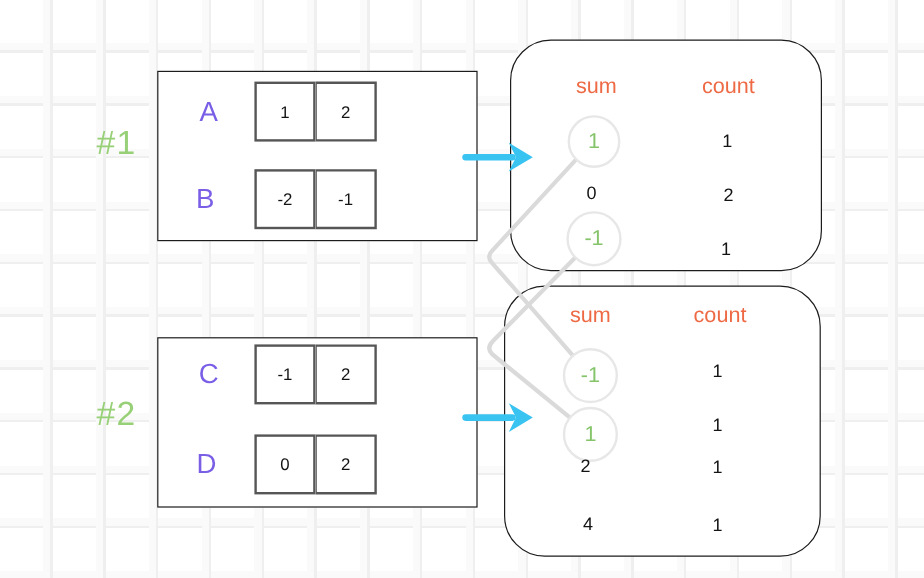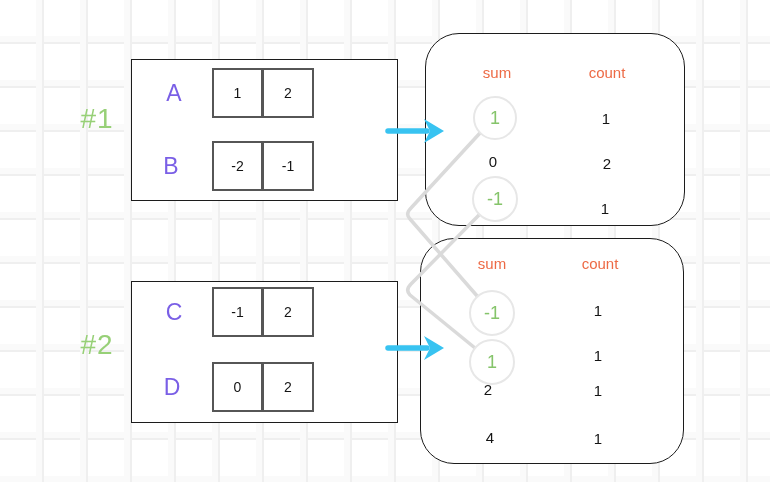--- a/index.html
+++ b/index.html
@@ -26,21 +26,21 @@
   }
   .cell + .cell{border-left:1.5px solid #565656;}
 
   .row-label{font-size:23px;color:#7a5fe6;z-index:3;}
   .ds-tag{font-size:28px;color:#97d077;z-index:3;letter-spacing:1px;}
 
   
   .result-table{
     border:1.5px solid #1c1c1c;border-radius:34px;background:#fff;z-index:2;
   }
-  .col-header{font-size:15px;color:#ed6a45;z-index:10;}
+  .col-header{font-size:18px;color:#ed6a45;z-index:10;}
   .sum-plain,.count-val{font-size:15px;color:#141414;z-index:10;}
   .sum-green{font-size:18px;color:#85c46a;z-index:10;}
 
   svg.overlay{position:absolute;left:0;top:0;z-index:5;pointer-events:none;}
   .txt{z-index:10;}
 </style>
 </head>
 <body>
 
 <div id="canvas">

